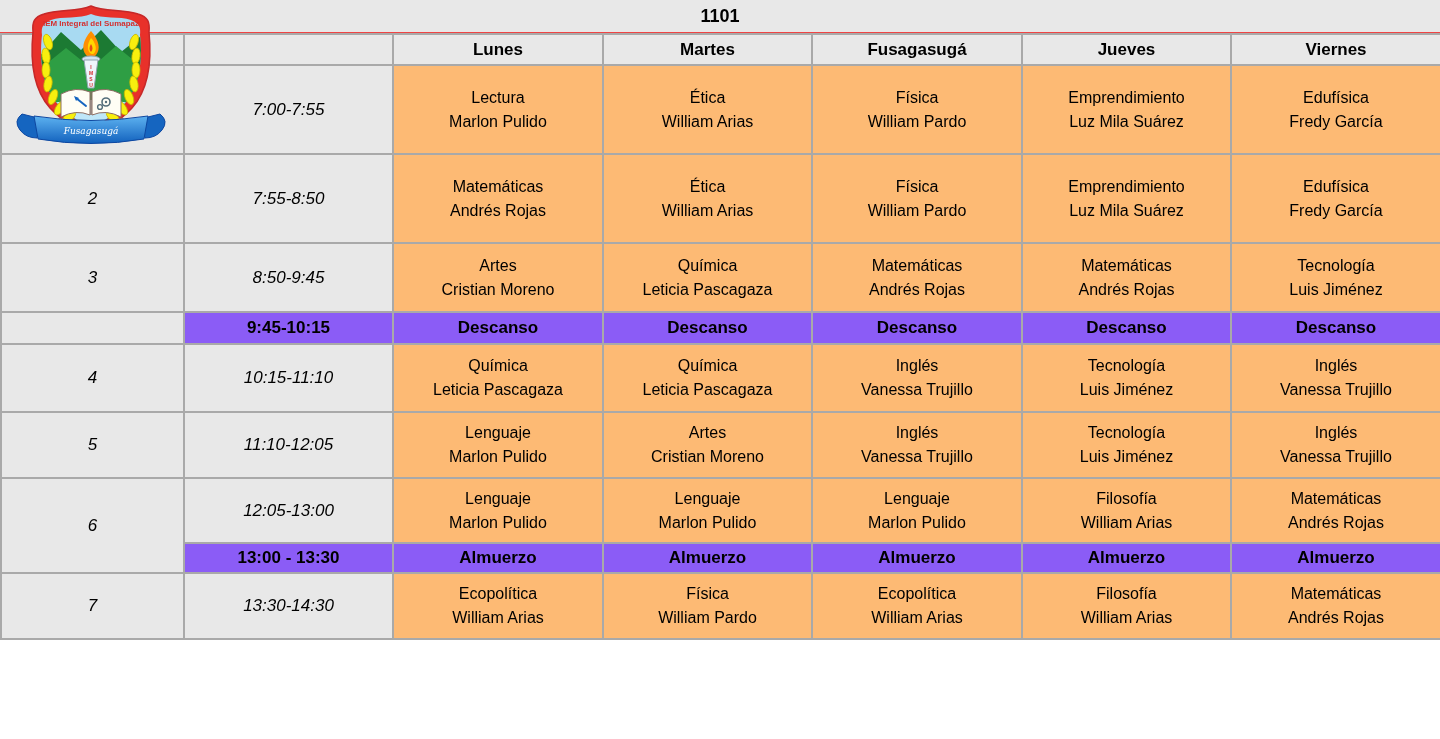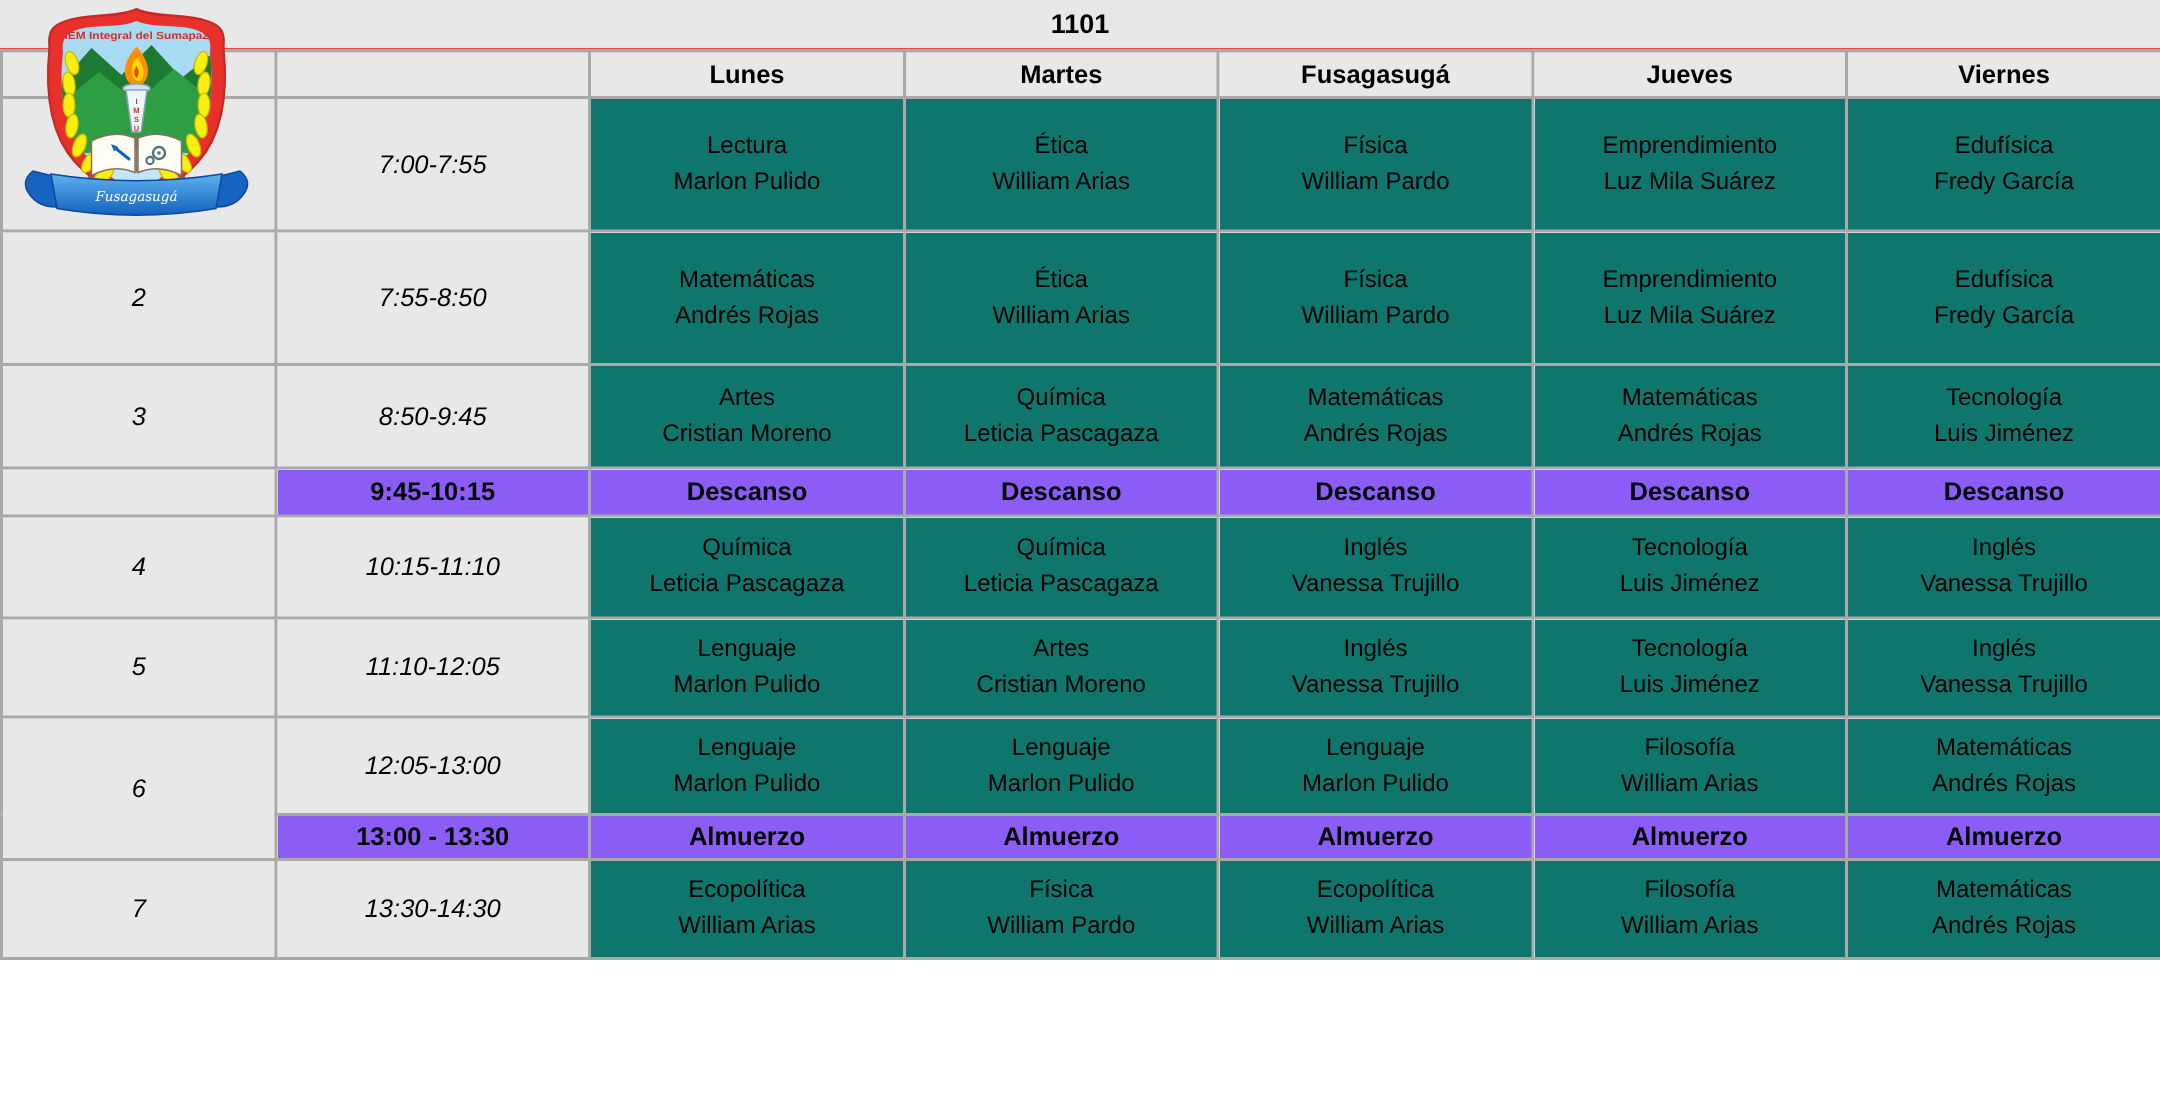--- a/index.html
+++ b/index.html
@@ -40,21 +40,21 @@
   tbody tr:nth-child(8) { height:30px; }
   tbody tr:nth-child(9) { height:66px; }
 
   th.corner { background:#e8e8e8; font-weight:bold; font-size:20px;
               vertical-align:bottom; padding-bottom:1px; }
   th.blank-head { background:#e8e8e8; }
   th.day  { background:#e8e8e8; font-weight:bold; font-size:17px;margin-top:32px; }
 
   td.period { background:#e8e8e8; font-style:italic; font-size:17px; }
   td.time   { background:#e8e8e8; font-style:italic; font-size:17px;margin-left:12px; }
-  td.class  { background:#0f766e; font-size:16px; line-height:1.5; }
+  td.class  { background:#fdba74; font-size:16px; line-height:1.5; }
   td.class .subject, td.class .teacher { display:block; }
 
   td.btime, td.blabel { background:#8b5cf6; font-weight:bold; font-size:17px;
                         border-top:2px solid #000; border-bottom:2px solid #000; }
 </style>
 </head>
 <body>
 
 <div class="page">
 

